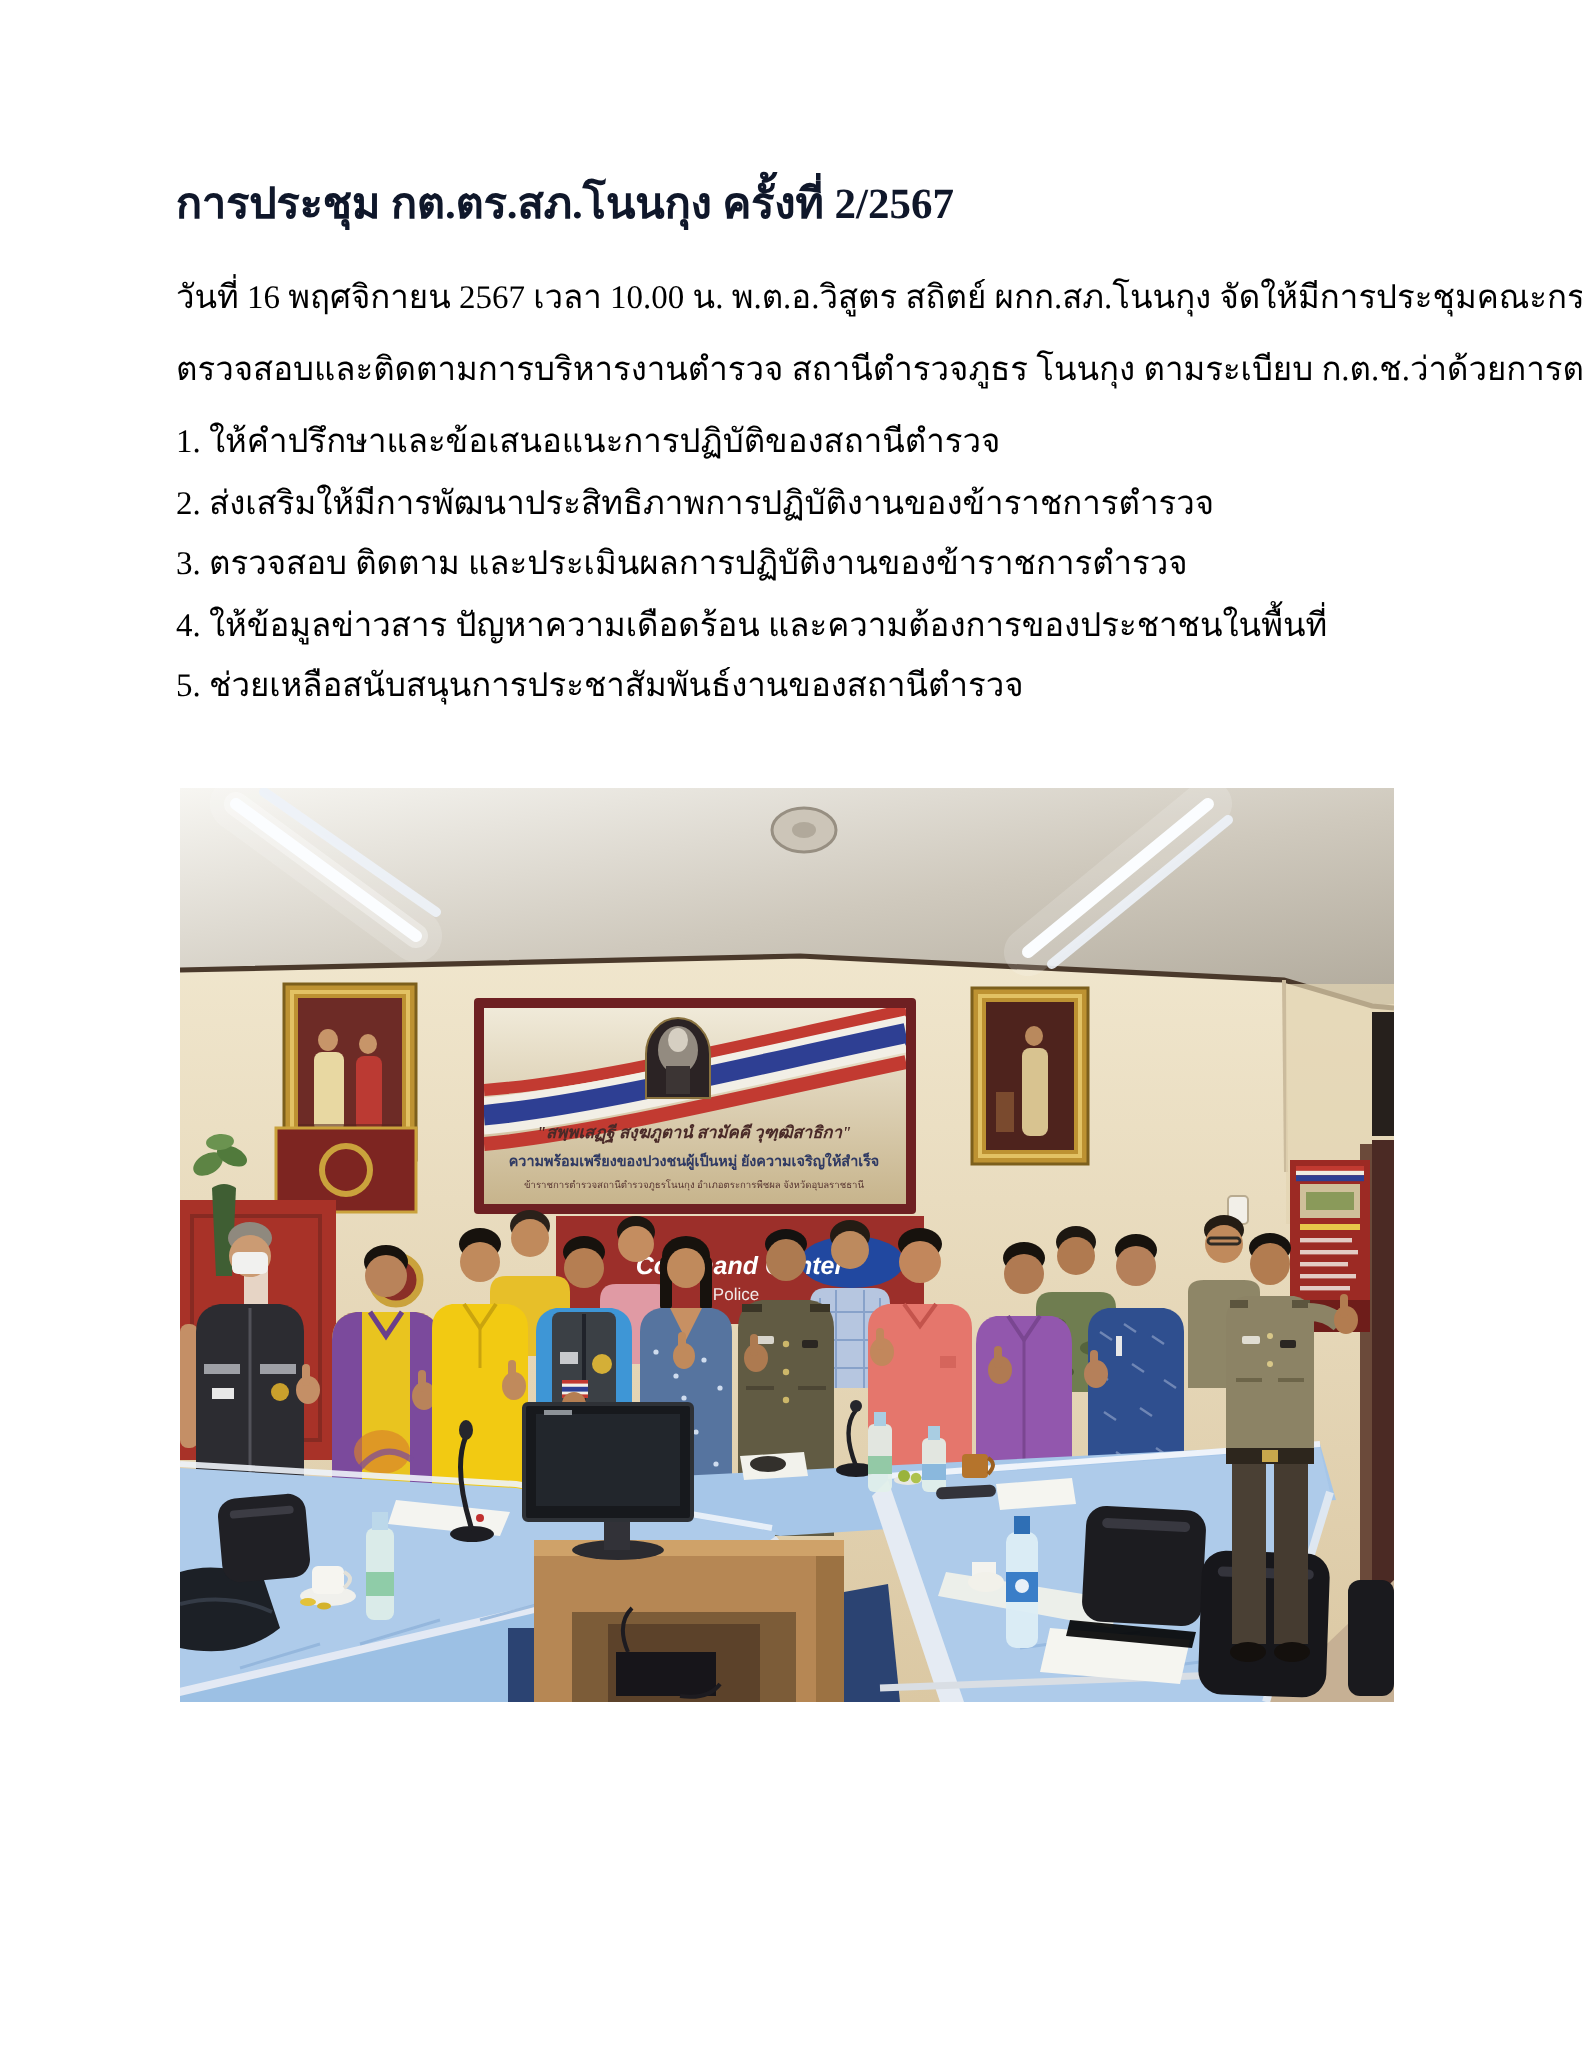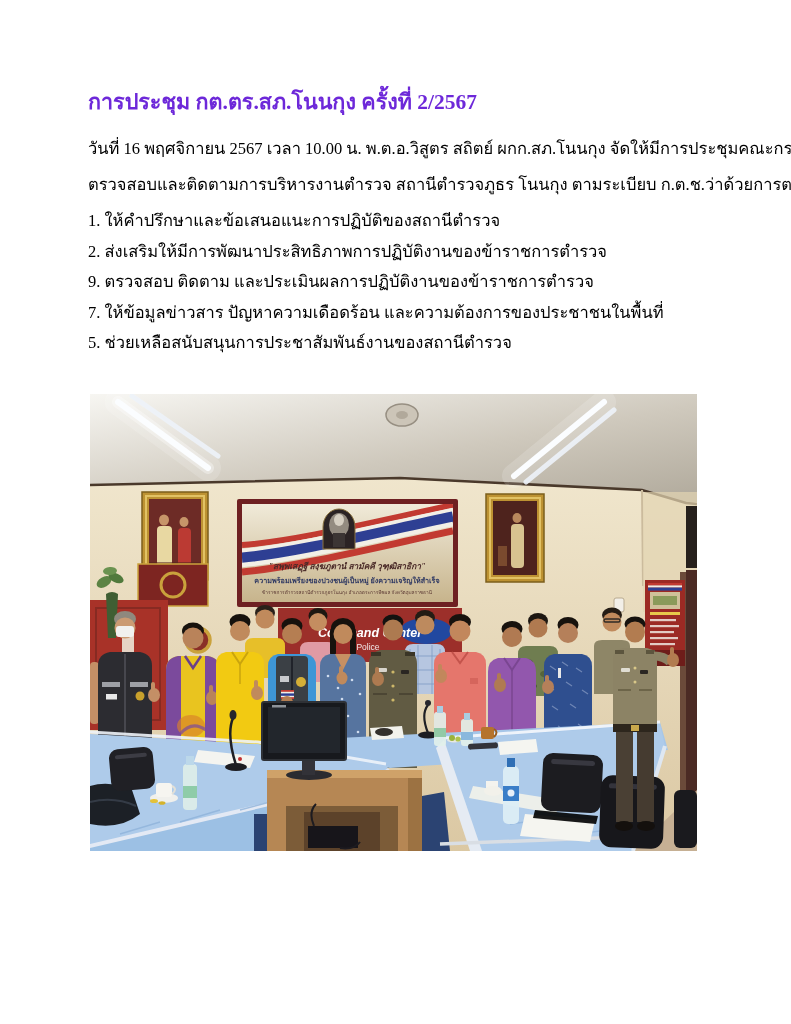--- a/index.html
+++ b/index.html
@@ -1,21 +1,21 @@
 <!DOCTYPE html>
 <html><head>
 <meta charset="utf-8">
 <style>
   html,body{margin:0;padding:0;}
   body{
     width:791px;height:1024px;background:#ffffff;position:relative;overflow:hidden;
     font-family:"Liberation Serif","DejaVu Serif",serif;color:#111;
   }
   .doc-content{position:absolute;left:88px;top:84px;width:640px;}
-  .doc-title{font-size:21.5px;font-weight:bold;margin:0 0 13px 0;white-space:nowrap;color:#6d28d9;}
+  .doc-title{font-size:21.5px;font-weight:bold;margin:0 0 13px 0;white-space:nowrap;color:#0f172a;}
   .para-line{font-size:16.5px;line-height:36px;white-space:nowrap;color:#000;}
   .doc-list{margin-top:3px;}
   .list-line{font-size:16.5px;line-height:30.5px;white-space:nowrap;color:#000;}
   .photo-wrap{position:absolute;left:90px;top:394px;width:607px;height:457px;}
   .photo-wrap svg{display:block;}
   text{font-family:"Liberation Serif","DejaVu Serif",serif;}
   .sign-text{font-family:"Liberation Sans","DejaVu Sans",sans-serif;}
 </style>
 </head>
 <body>
@@ -23,22 +23,22 @@
 <main>
   <section class="doc-content">
     <h1 class="doc-title">การประชุม กต.ตร.สภ.โนนกุง ครั้งที่ 2/2567</h1>
     <div>
       <div class="para-line">วันที่ 16 พฤศจิกายน 2567 เวลา 10.00 น. พ.ต.อ.วิสูตร สถิตย์ ผกก.สภ.โนนกุง จัดให้มีการประชุมคณะกรรมการ</div>
       <div class="para-line">ตรวจสอบและติดตามการบริหารงานตำรวจ สถานีตำรวจภูธร โนนกุง ตามระเบียบ ก.ต.ช.ว่าด้วยการตรวจสอบ</div>
     </div>
     <div class="doc-list">
       <div class="list-line">1. ให้คำปรึกษาและข้อเสนอแนะการปฏิบัติของสถานีตำรวจ</div>
       <div class="list-line">2. ส่งเสริมให้มีการพัฒนาประสิทธิภาพการปฏิบัติงานของข้าราชการตำรวจ</div>
-      <div class="list-line">9. ตรวจสอบ ติดตาม และประเมินผลการปฏิบัติงานของข้าราชการตำรวจ</div>
-      <div class="list-line">7. ให้ข้อมูลข่าวสาร ปัญหาความเดือดร้อน และความต้องการของประชาชนในพื้นที่</div>
+      <div class="list-line">3. ตรวจสอบ ติดตาม และประเมินผลการปฏิบัติงานของข้าราชการตำรวจ</div>
+      <div class="list-line">4. ให้ข้อมูลข่าวสาร ปัญหาความเดือดร้อน และความต้องการของประชาชนในพื้นที่</div>
       <div class="list-line">5. ช่วยเหลือสนับสนุนการประชาสัมพันธ์งานของสถานีตำรวจ</div>
     </div>
   </section>
 
   <figure class="photo-wrap" style="margin:0;">
   <svg viewBox="0 0 607 457" width="607" height="457" xmlns="http://www.w3.org/2000/svg">
     <defs>
       <linearGradient id="gCeil" x1="0" y1="0" x2="1" y2="1">
         <stop offset="0" stop-color="#f7f6f2"></stop>
             <stop offset="0.55" stop-color="#cfc9bd"></stop>

